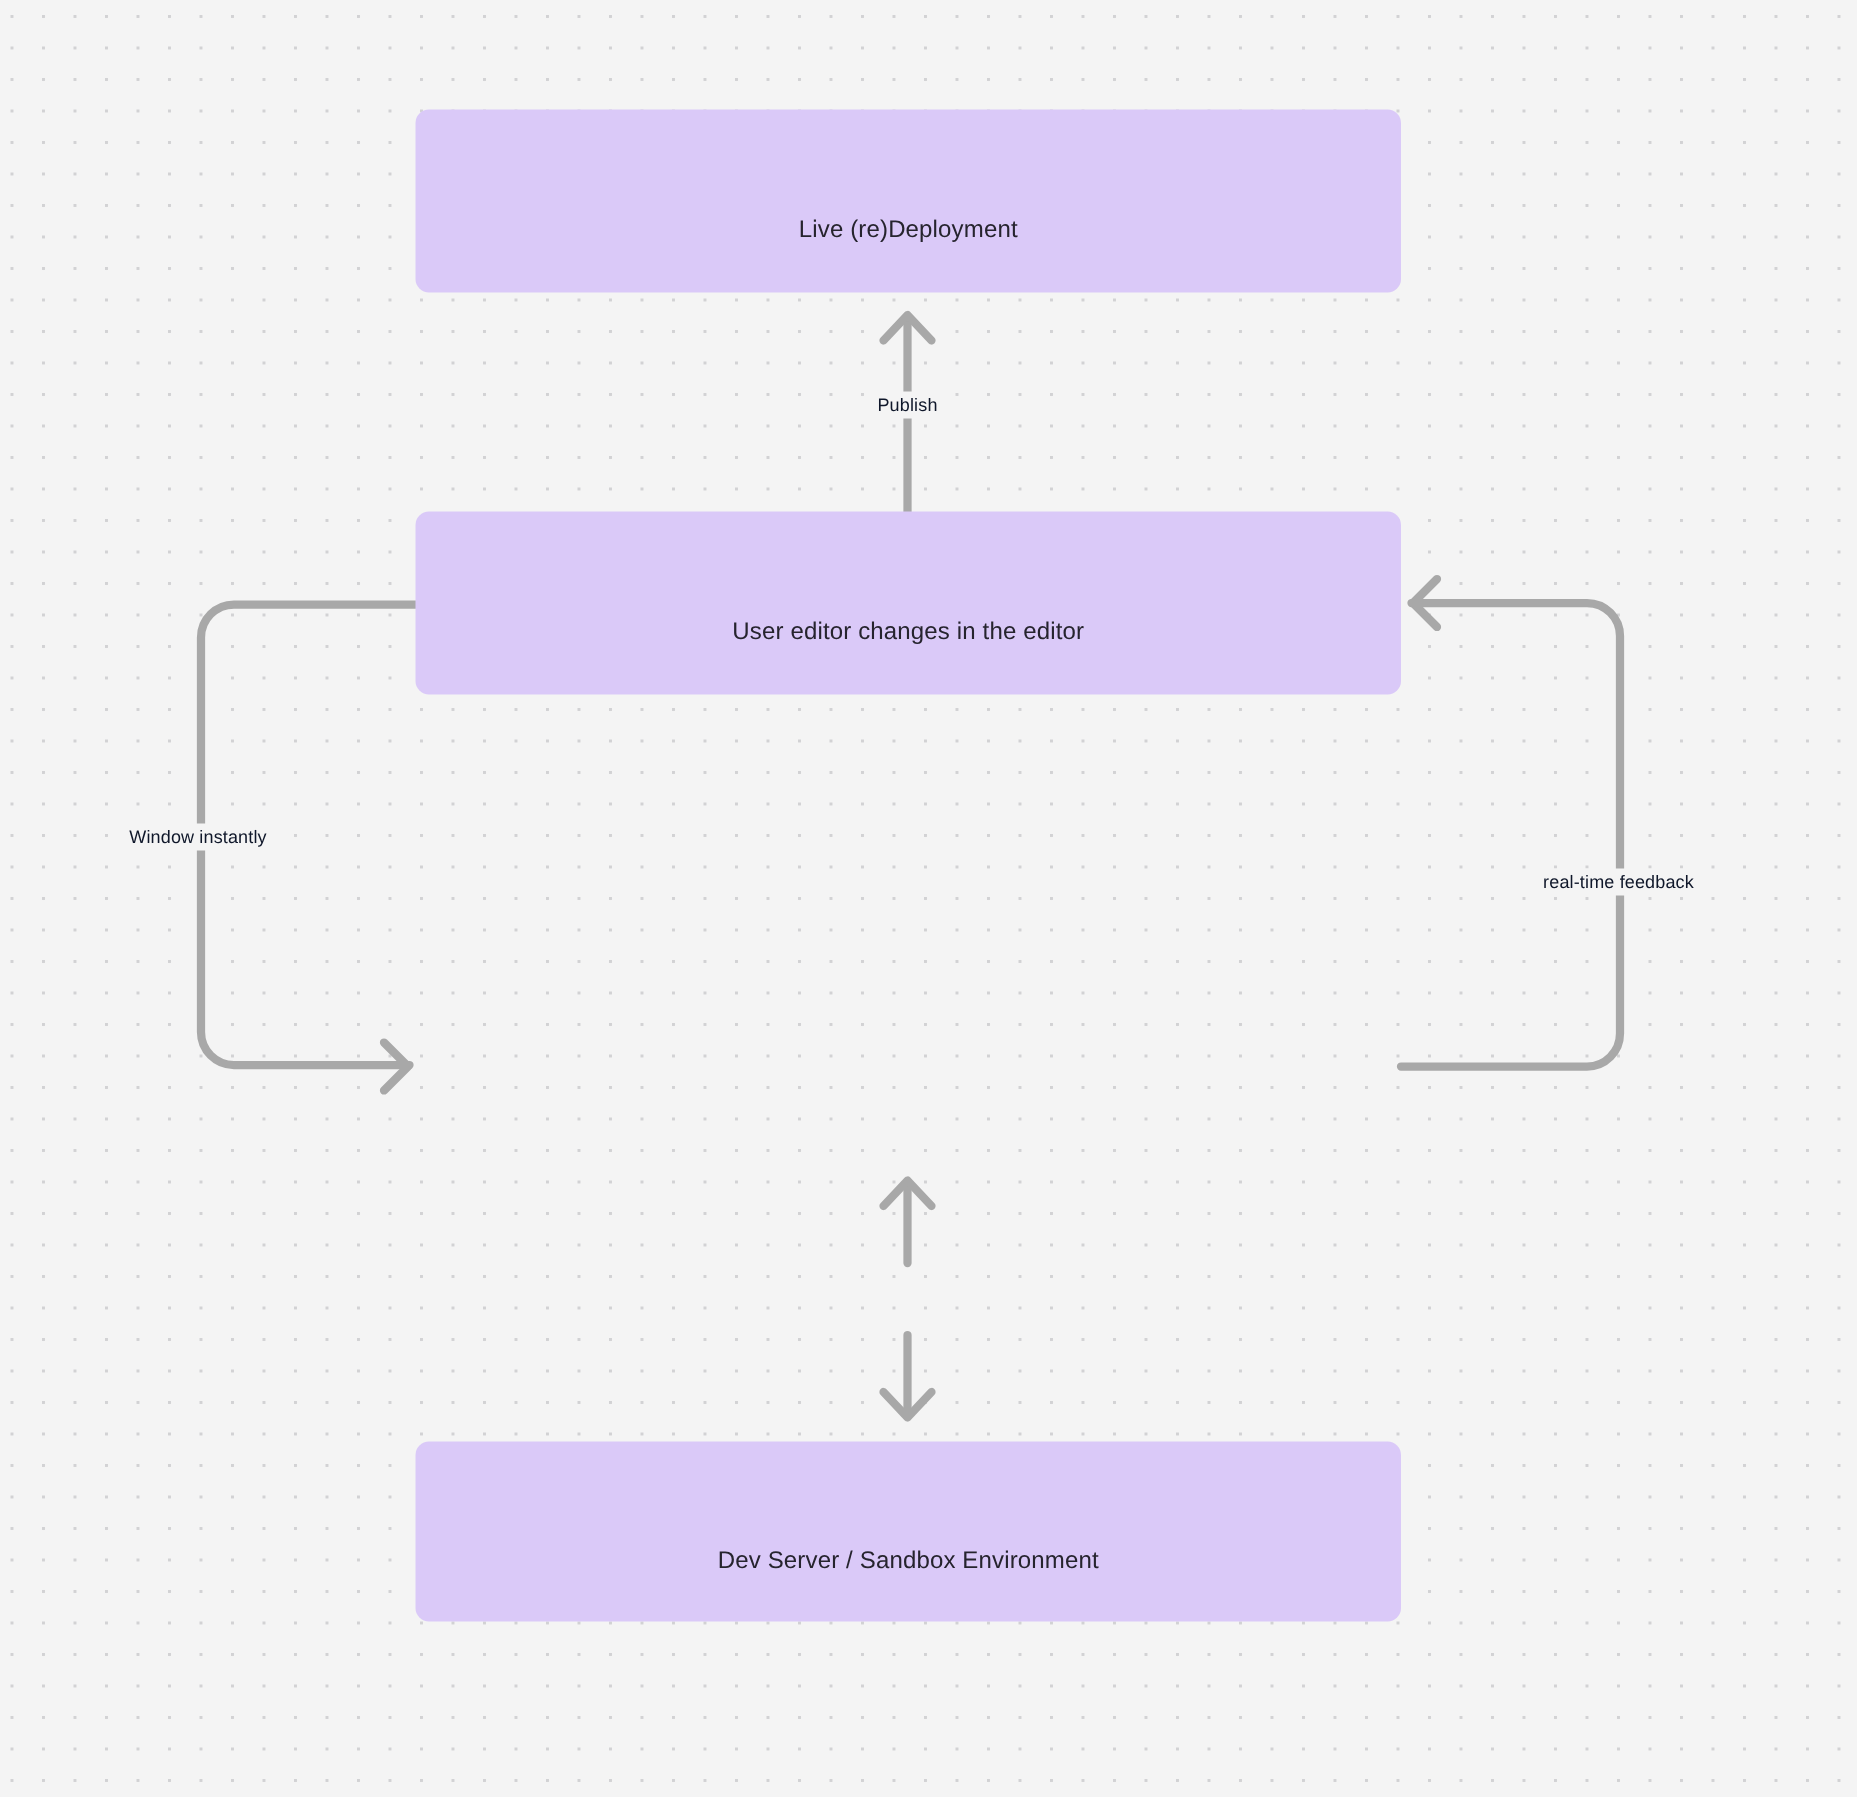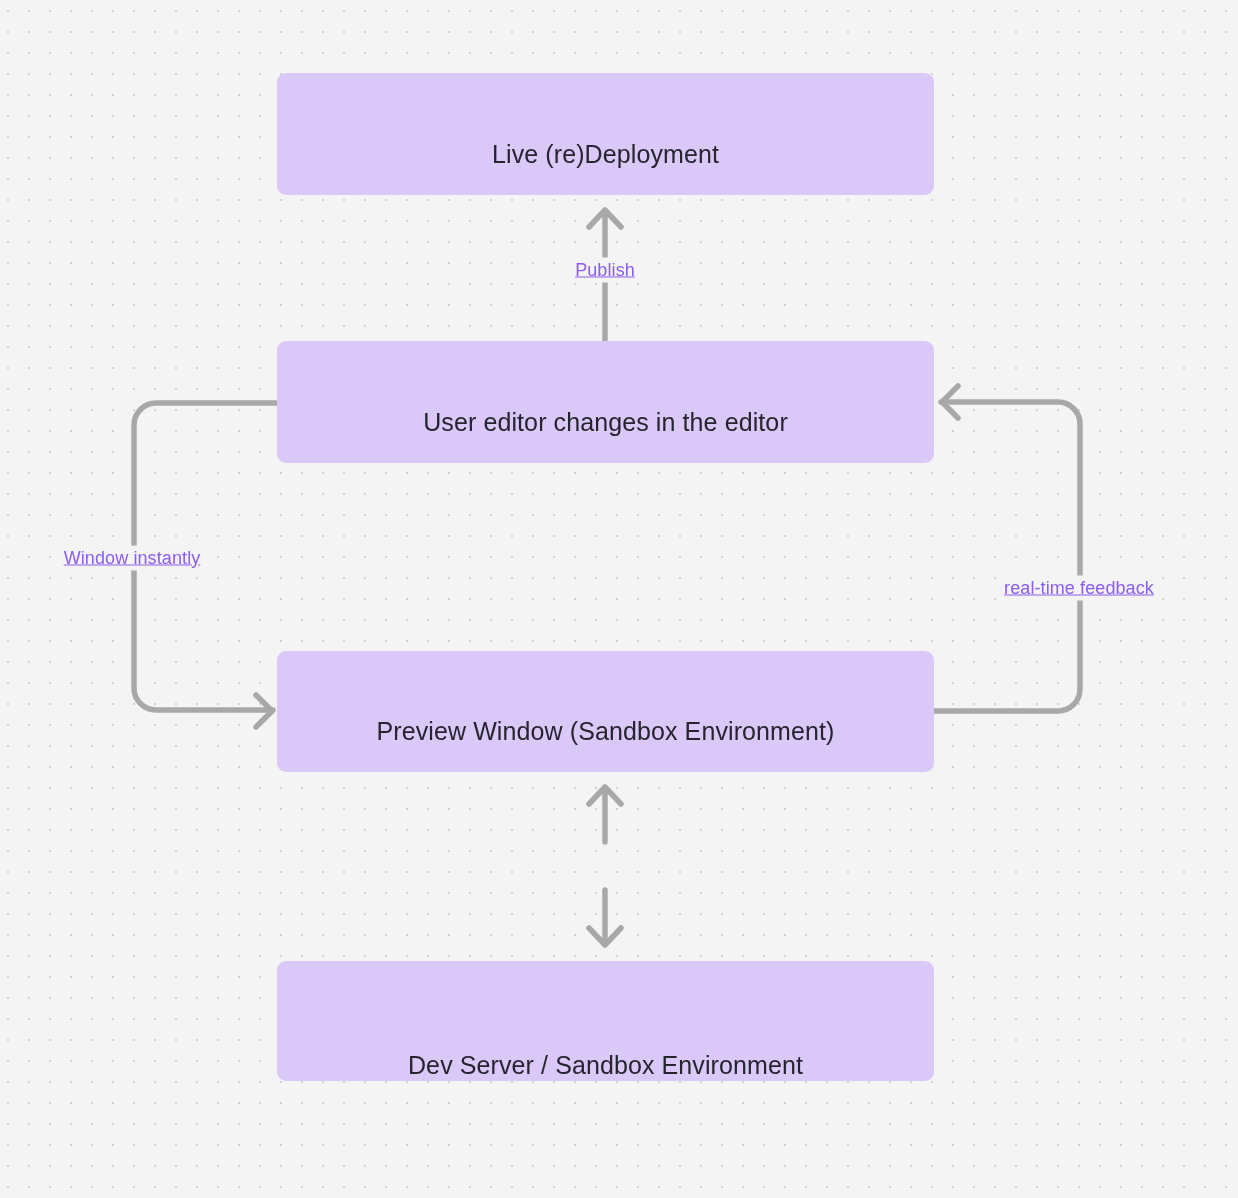--- a/index.html
+++ b/index.html
@@ -37,43 +37,42 @@
     position: absolute;
     box-sizing: border-box;
     background-color: #dac9f8;
     border-radius: 9px;
     display: flex;
     align-items: center;
     justify-content: center;
     text-align: center;
   }
   .node-label {
-    font-size: 25px;
+    font-size: 16px;
     line-height: 1.3;
     color: #26242e;
     letter-spacing: 0.1px;
     padding: 0 14px;
     margin-top: 40px;
   }
 
   #node-live       { left: 277px; top: 73px;  width: 657px; height: 122px; }
   #node-editor     { left: 277px; top: 341px; width: 657px; height: 122px; }
   #node-preview    { left: 277px; top: 651px; width: 657px; height: 121px; }
-  #node-devserver  { left: 277px; top: 961px; width: 657px; height: 120px; align-items: flex-end; }
+  #node-devserver  { left: 277px; top: 961px; width: 657px; height: 120px; }
 
   .edge-label {
     position: absolute;
-    font-size: 18px;
-    color: #8b5cf6;
+    font-size: 12px;
+    color: #0f172a;
     white-space: nowrap;
     letter-spacing: 0.1px;
     background-color: #f4f4f4;
     padding: 2px 6px;
     transform: translate(-50%, -50%);
-    text-decoration: underline;
   }
   #label-publish   { left: 605px; top: 270px; }
   #label-spun      { left: 605px; top: 867px; }
   #label-updates   { left: 132px; top: 558px; }
   #label-realtime  { left: 1079px; top: 588px; }
 </style>
 </head>
 <body>
 
 <div id="canvas">
@@ -99,23 +98,20 @@
   </svg>
 
   <div class="node" id="node-live">
     <span class="node-label">Live (re)Deployment</span>
   </div>
 
   <div class="node" id="node-editor">
     <span class="node-label">User editor changes in the editor</span>
   </div>
 
-  <div class="node" id="node-preview">
-    <span class="node-label">Preview Window (Sandbox Environment)</span>
-  </div>
 
   <div class="node" id="node-devserver">
     <span class="node-label">Dev Server / Sandbox Environment</span>
   </div>
 
   <div class="edge-label" id="label-publish">Publish</div>
 
   <div class="edge-label" id="label-updates">Window instantly</div>
 
   <div class="edge-label" id="label-realtime">real-time feedback</div>

